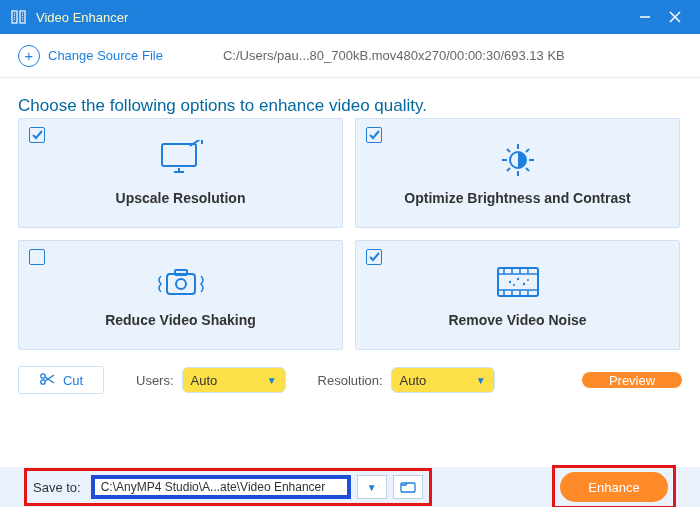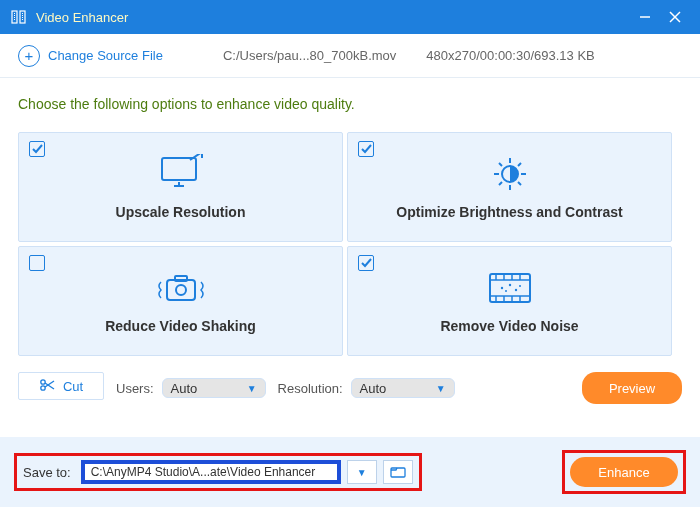--- a/index.html
+++ b/index.html
@@ -4,39 +4,39 @@
 <style>
 *{box-sizing:border-box;margin:0;padding:0;font-family:"Segoe UI",Arial,sans-serif}
 body{width:700px;height:507px;background:#fff;overflow:hidden}
 .titlebar{height:34px;background:#1e7fdd;color:#fef9c3;display:flex;align-items:center;padding:0 10px;font-size:13px}
 .titlebar .logo{width:18px;height:18px;margin-right:8px;display:flex;align-items:center;justify-content:center}
 .titlebar .title{flex:1}
 .titlebar .winbtn{width:30px;height:18px;display:flex;align-items:center;justify-content:center;cursor:pointer}
 .toolbar{height:44px;display:flex;align-items:center;padding:0 18px;border-bottom:1px solid #e5edf5;font-size:13px;color:#555}
 .change-source{display:flex;align-items:center;color:#1e7fdd;cursor:pointer;margin-right:60px}
 .plus-circle{width:22px;height:22px;border:1.5px solid #1e7fdd;border-radius:50%;display:flex;align-items:center;justify-content:center;margin-right:8px;font-size:15px;line-height:1}
-.file-path{margin-right:30px;color:#666}
+.file-path{color:#666}
 .file-meta{color:#666}
 .content{padding:18px 18px 8px}
-.instr{font-size:14px;color:#4d7c0f;margin-bottom:20px}
-.grid{display:flex;flex-wrap:wrap;gap:4px}
+.instr{font-size:17px;color:#0369a1;margin-bottom:2px}
+.grid{display:flex;flex-wrap:wrap;gap:12px}
 .card{width:325px;height:110px;background:#eaf3fd;border:1px solid #cfe1f6;border-radius:2px;position:relative;display:flex;flex-direction:column;align-items:center;justify-content:center;cursor:pointer}
 .card .chk{position:absolute;top:8px;left:10px;width:16px;height:16px;border:1.5px solid #1e7fdd;border-radius:2px;display:flex;align-items:center;justify-content:center}
 .card .chk.on svg{display:block}
 .card .chk svg{display:none}
 .card .icon{height:40px;width:56px;margin-bottom:10px;display:flex;align-items:center;justify-content:center}
 .card .label{font-size:14px;font-weight:600;color:#333}
-.controls{display:flex;padding:8px 18px;font-size:13px;gap:12px}
+.controls{display:flex;align-items:center;padding:8px 18px;font-size:13px;gap:32px}
 .cut-btn{width:86px;height:28px;border:1px solid #cfe1f6;background:#fff;display:flex;align-items:center;justify-content:center;color:#1e7fdd;cursor:pointer;border-radius:2px;gap:8px}
 .sel-wrap{display:flex;align-items:center;gap:8px}
 .sel-label{color:#555}
-.sel{width:104px;height:20px;border:1px solid #cfe1f6;background:#e5e5e5;display:flex;align-items:center;justify-content:space-between;padding:0 8px;color:#333;cursor:pointer;border-radius:6px}
+.sel{width:104px;height:26px;border:1px solid #cfe1f6;background:#fde047;display:flex;align-items:center;justify-content:space-between;padding:0 8px;color:#333;cursor:pointer;border-radius:6px}
 .sel .arrow{color:#1e7fdd;font-size:10px}
-.preview-btn{margin-left:auto;width:100px;height:32px;background:#ff8a2a;color:#fff;border:none;border-radius:14px;cursor:pointer;font-size:13px}
-.savebar{position:absolute;bottom:0;left:0;right:0;height:70px;background:#eaf3fd;display:flex;align-items:center;padding:0 14px;font-size:13px}
+.preview-btn{margin-left:auto;width:100px;height:16px;background:#ff8a2a;color:#fff;border:none;border-radius:14px;cursor:pointer;font-size:13px}
+.savebar{position:absolute;bottom:0;left:0;right:0;height:40px;background:#eaf3fd;display:flex;align-items:center;padding:0 24px;font-size:13px}
 .save-box{display:flex;align-items:center;gap:6px;border:3px solid #e51515;padding:5px 6px;height:38px}
 .save-label{color:#333;margin-right:4px}
 .save-input{width:260px;height:24px;border:4px solid #1d4ed8;background:#fff;padding:0 6px;display:flex;align-items:center;color:#333;font-size:12px}
 .save-dd{width:30px;height:24px;border:1px solid #bdd2ea;background:#fff;display:flex;align-items:center;justify-content:center;color:#1e7fdd;cursor:pointer;font-size:10px}
 .save-folder{width:30px;height:24px;border:1px solid #bdd2ea;background:#fff;display:flex;align-items:center;justify-content:center;color:#1e7fdd;cursor:pointer}
 .enhance-box{margin-left:auto;border:3px solid #e51515;padding:4px 5px}
 .enhance-btn{width:108px;height:30px;background:#ff8a2a;color:#fff;border:none;border-radius:15px;cursor:pointer;font-size:13px}
 </style>
 </head>
 <body>

